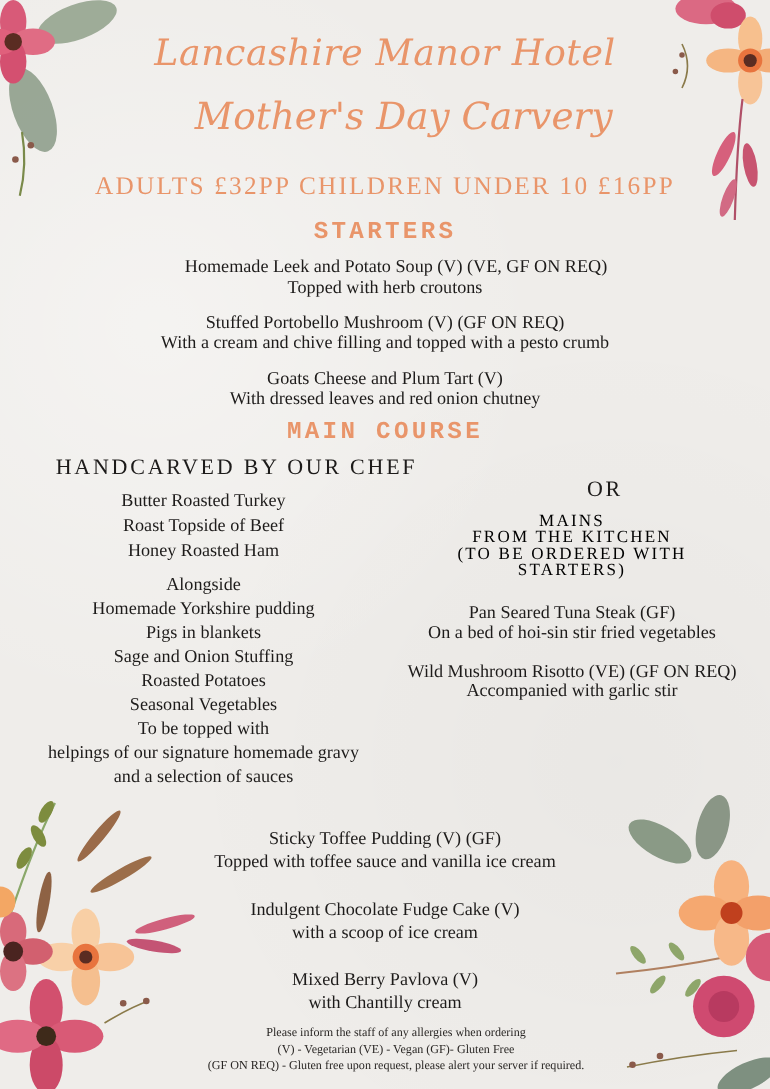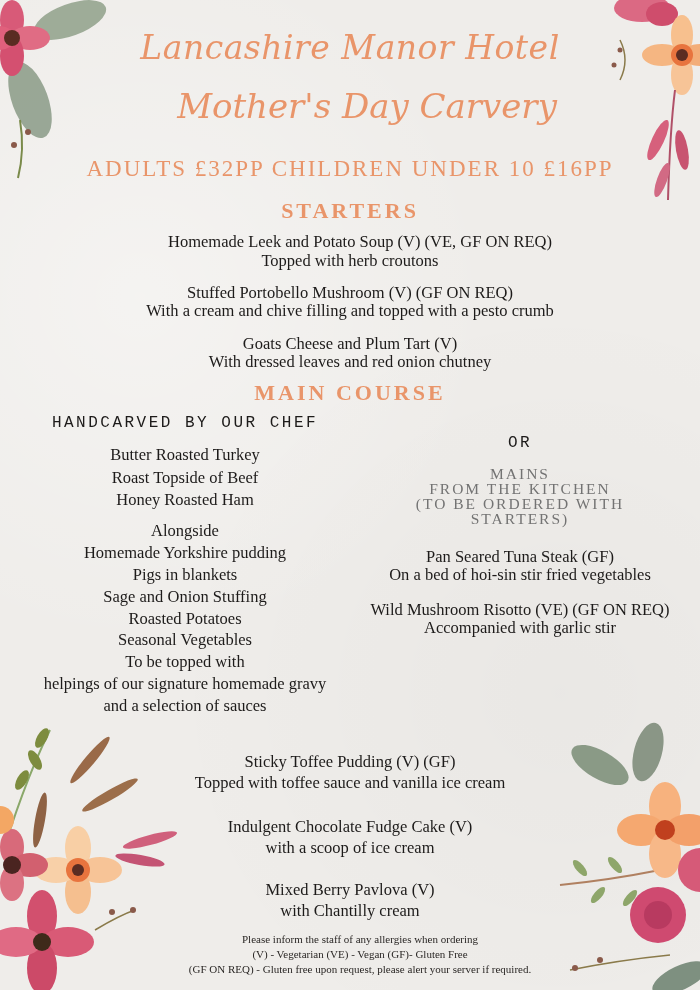--- a/index.html
+++ b/index.html
@@ -33,45 +33,46 @@
     left: 0; width: 700px; padding-left: 34px;
   }
   .prices {
     font-family: "Liberation Serif", serif;
     color: #e9956a;
     font-size: 23px;
     letter-spacing: 2px;
     left: 0; width: 700px;
   }
   .section-head {
-    font-family: Liberation Serif, serif;
+    font-family: Liberation Mono, monospace;
     color: #e9956a;
     font-size: 22px;
     font-weight: bold;
     letter-spacing: 3px;
     left: 0; width: 700px;
   }
   .item-line {
     font-family: "Liberation Serif", serif;
     font-size: 16.5px;
     line-height: 20px;
     color: #1d1b1a;
   }
   .caps {
-    font-family: Liberation Mono, monospace;
-    font-size: 16px;
+    font-family: Liberation Serif, serif;
+    font-size: 20px;
     letter-spacing: 2.5px;
     color: #1d1b1a;
+    margin-left: 30px;
   }
   .kitchen-head {
     font-family: "Liberation Serif", serif;
     font-size: 15.5px;
     letter-spacing: 2px;
     line-height: 15px;
-    color: #737373;
+    color: #000000;
   }
   .footer-note {
     font-family: "Liberation Serif", serif;
     font-size: 11px;
     line-height: 15.5px;
     color: #2a2725;
   }
   .deco { position: absolute; pointer-events: none; }
 </style>
 </head>

